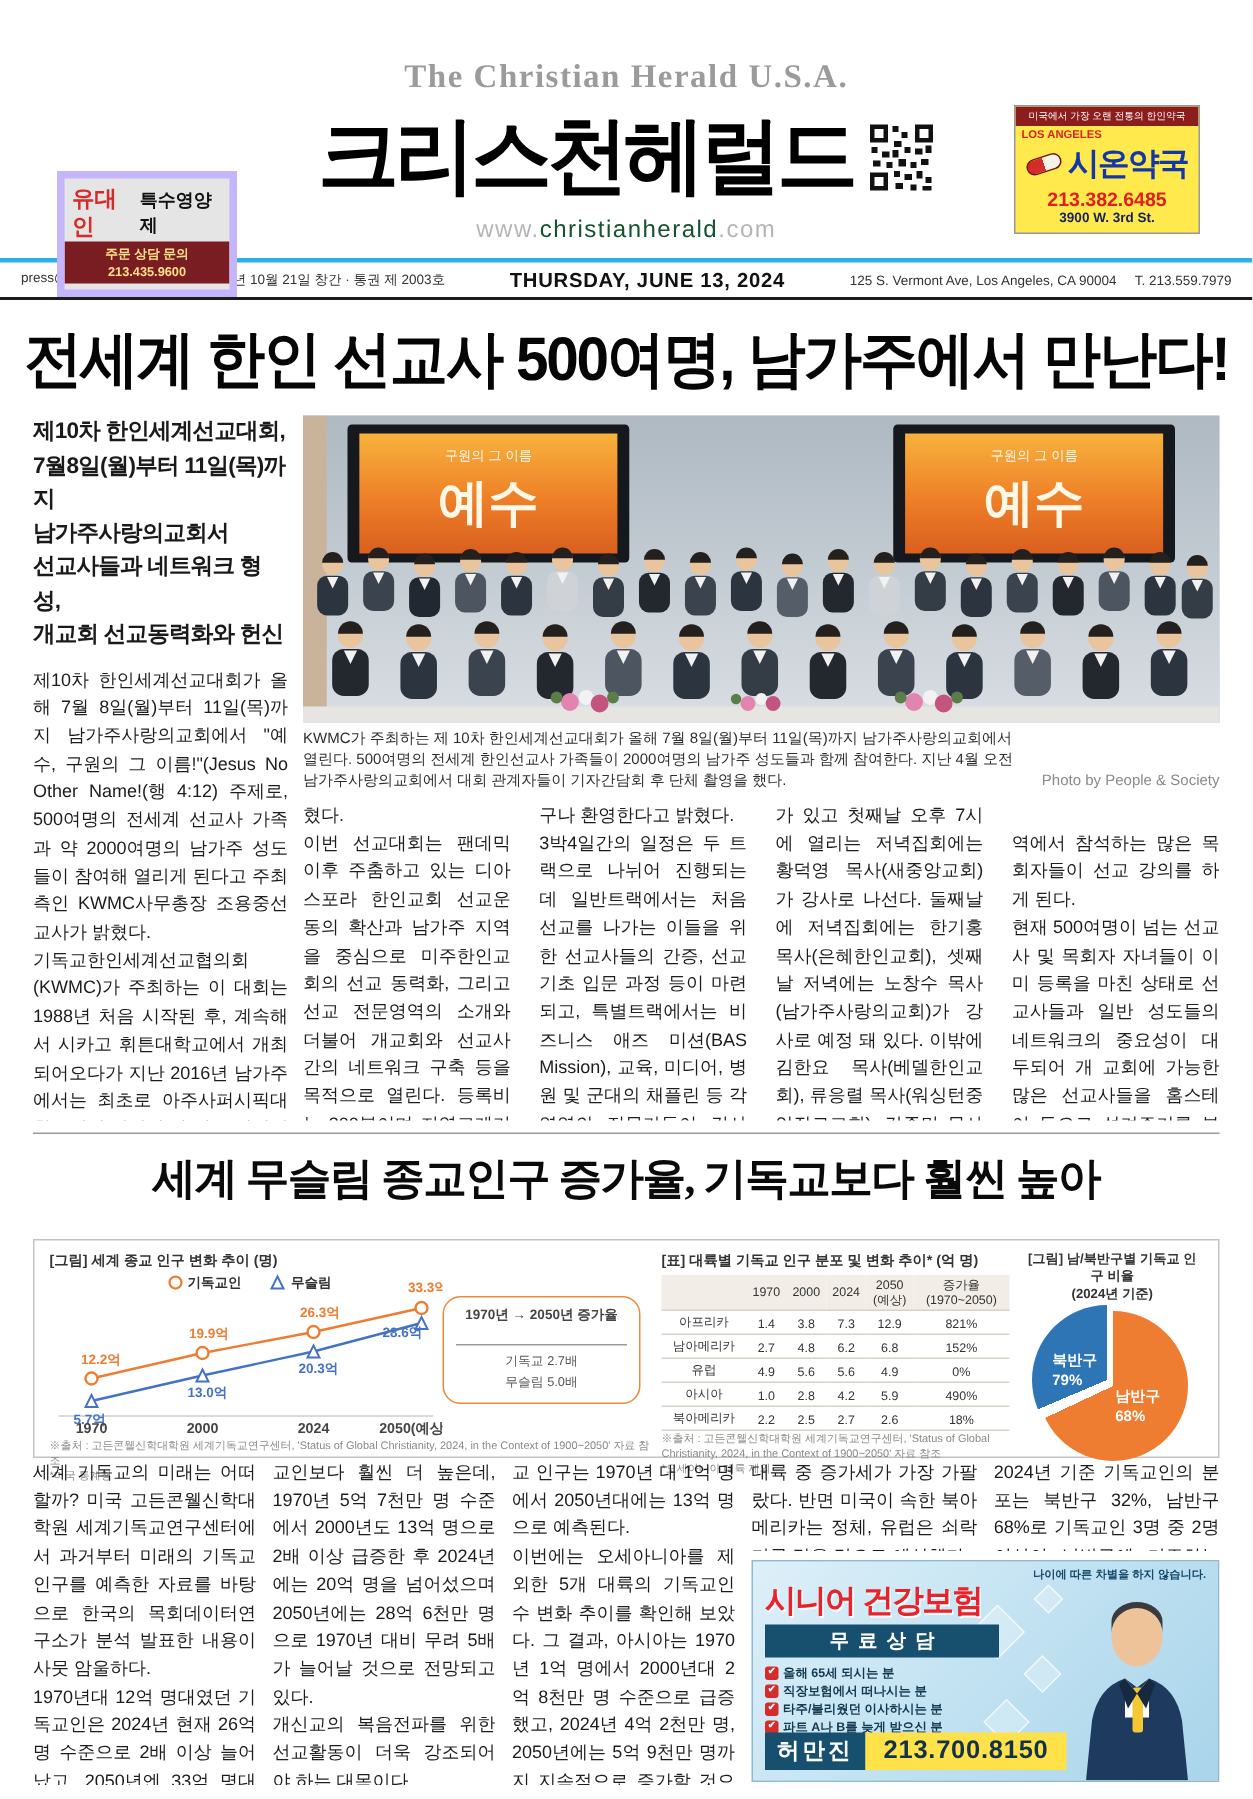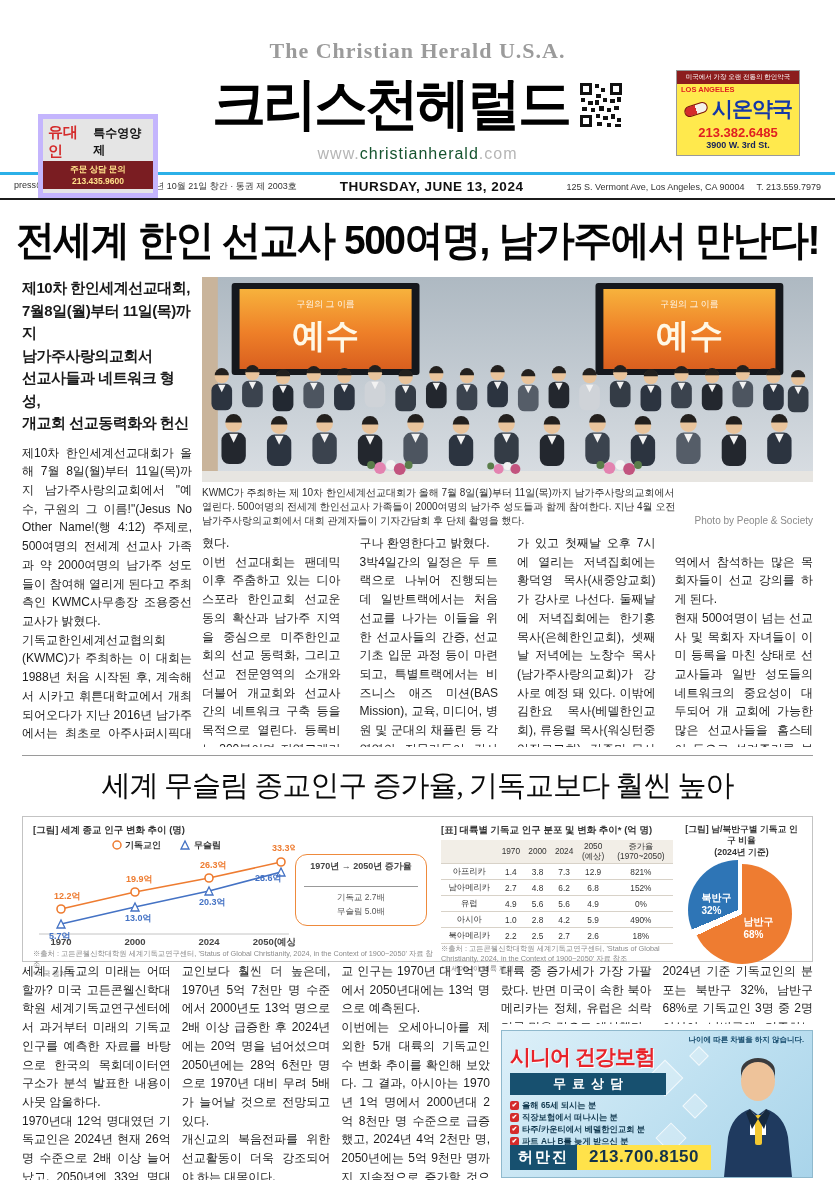--- a/index.html
+++ b/index.html
@@ -54,21 +54,21 @@
   .photo { width:100%; height:205px; background:#b9c2ca; flex:none; }
   .caption-row { display:flex; gap:10px; font-size:10px; color:#2e2e2e; line-height:1.4; padding:4px 0 6px; border-bottom:0; }
   .caption { flex:1; }
   .credit { flex:none; color:#8a8a8a; align-self:flex-end; }
   .cols4 { display:flex; gap:19px; flex:1; overflow:hidden; }
   .cols4 .col { flex:1; overflow:hidden; }
 
   .divider { border-top:1px solid #9a9a9a; margin:8px 22px 0; }
 
   
-  .headline2 { font-family:"Liberation Serif", serif; font-size:29px; font-weight:normal; text-align:center; margin:10px 0 10px; letter-spacing:-1px; color:#0a0a0a; }
+  .headline2 { font-family:"Liberation Serif", serif; font-size:29px; font-weight:bold; text-align:center; margin:10px 0 20px; letter-spacing:-1px; color:#0a0a0a; }
 
   
   .charts { margin:0 22px; border:1px solid #c3c3c3; padding:7px 10px 5px; height:146px; display:flex; }
   .chart-title { font-size:9.5px; font-weight:bold; color:#333; }
   .src { font-size:7.3px; color:#8a8a8a; line-height:1.35; }
   .c-left { width:402px; flex:none; }
   .c-left-flex { display:flex; align-items:center; }
   .anno { border:1.5px solid #ee8a3c; border-radius:12px; padding:5px 8px 6px; width:132px; text-align:center; margin-top:-6px; }
   .anno-title { font-size:9px; font-weight:bold; color:#444; border-bottom:1px solid #999; padding-bottom:13px; margin-bottom:4px; white-space:nowrap; }
   .anno-line { font-size:8.5px; color:#555; line-height:1.6; }
@@ -439,21 +439,21 @@
     </div>
 
     <div class="c-pie">
       <div class="pie-title">[그림] 남/북반구별 기독교 인구 비율</div>
       <div class="pie-title">(2024년 기준)</div>
       <div class="pie-wrap">
         <div class="pie-orange"></div>
         <div class="pie-blue"></div>
         <div class="pie-label pl-north">
           <div>북반구</div>
-            <div>32%</div>
+            <div>79%</div>
         </div>
         <div class="pie-label pl-south">
           <div>남반구</div>
             <div>68%</div>
         </div>
       </div>
     </div>
   </div>
 
 
@@ -485,21 +485,21 @@
           <div class="sa-item">
               <span class="chk">✔</span>
               <span>올해 65세 되시는 분</span>
             </div>
           <div class="sa-item">
               <span class="chk">✔</span>
               <span>직장보험에서 떠나시는 분</span>
             </div>
           <div class="sa-item">
               <span class="chk">✔</span>
-              <span>타주/카운티에서 베델한인교회 분</span>
+              <span>타주/불리웠던 이사하시는 분</span>
             </div>
           <div class="sa-item">
               <span class="chk">✔</span>
               <span>파트 A나 B를 늦게 받으신 분</span>
             </div>
           <div class="sa-item">
               <span>메디케어 / 메디캘 가지신 분</span>
             </div>
 
         </div>

